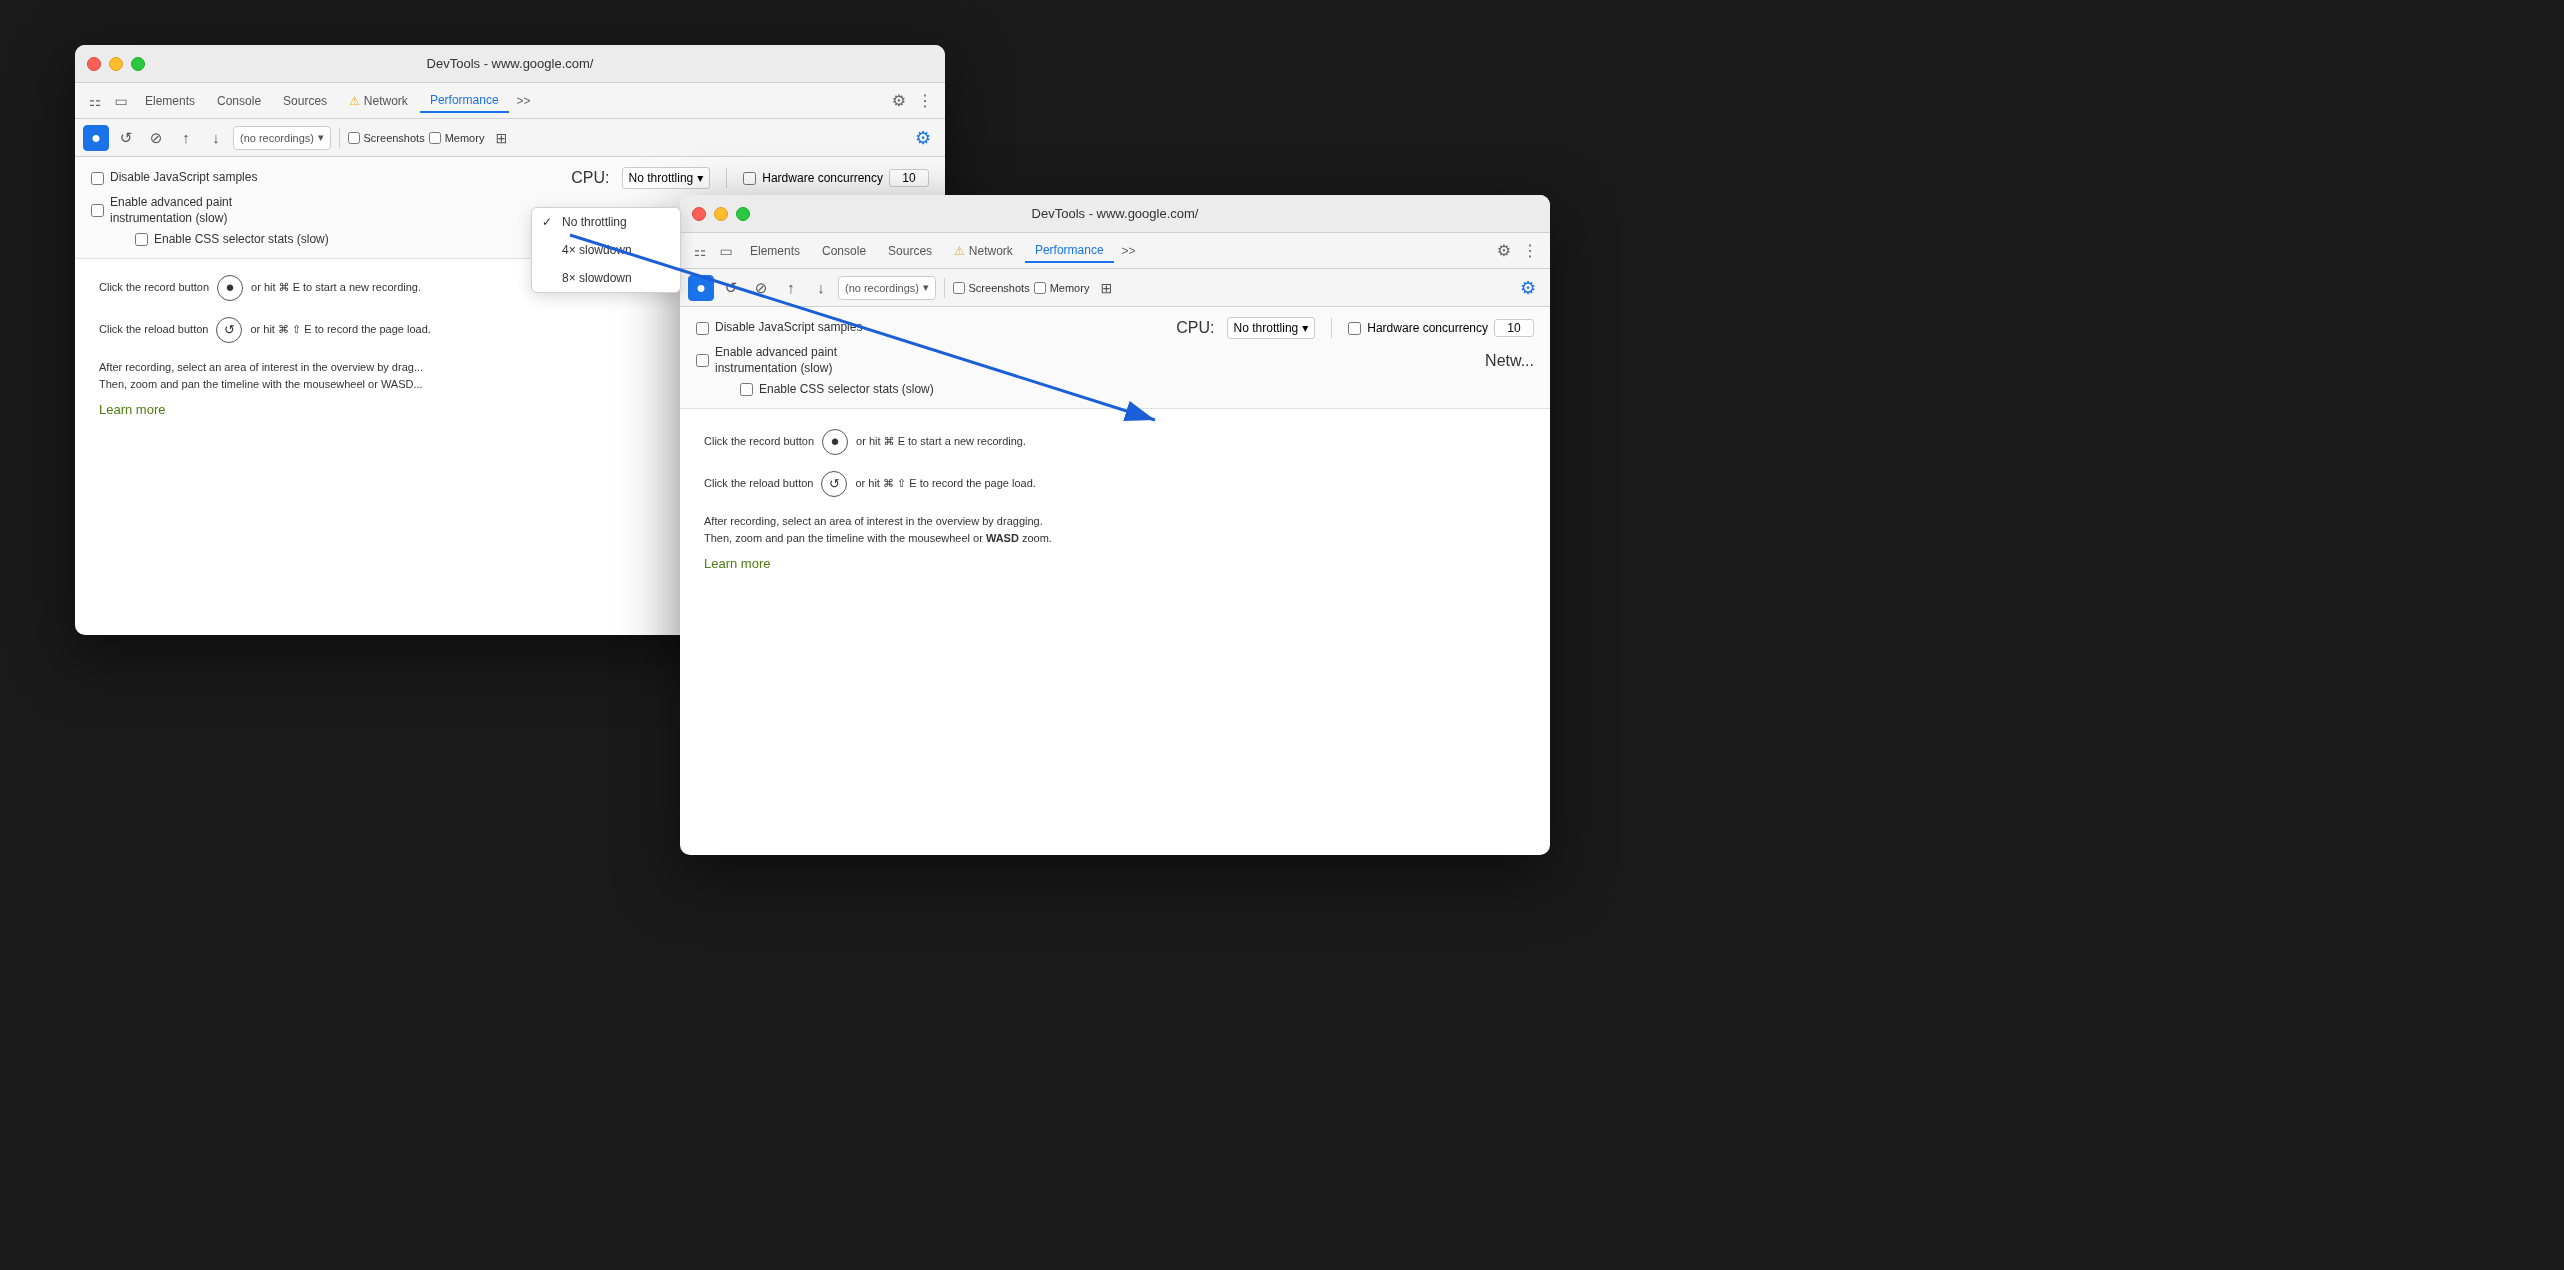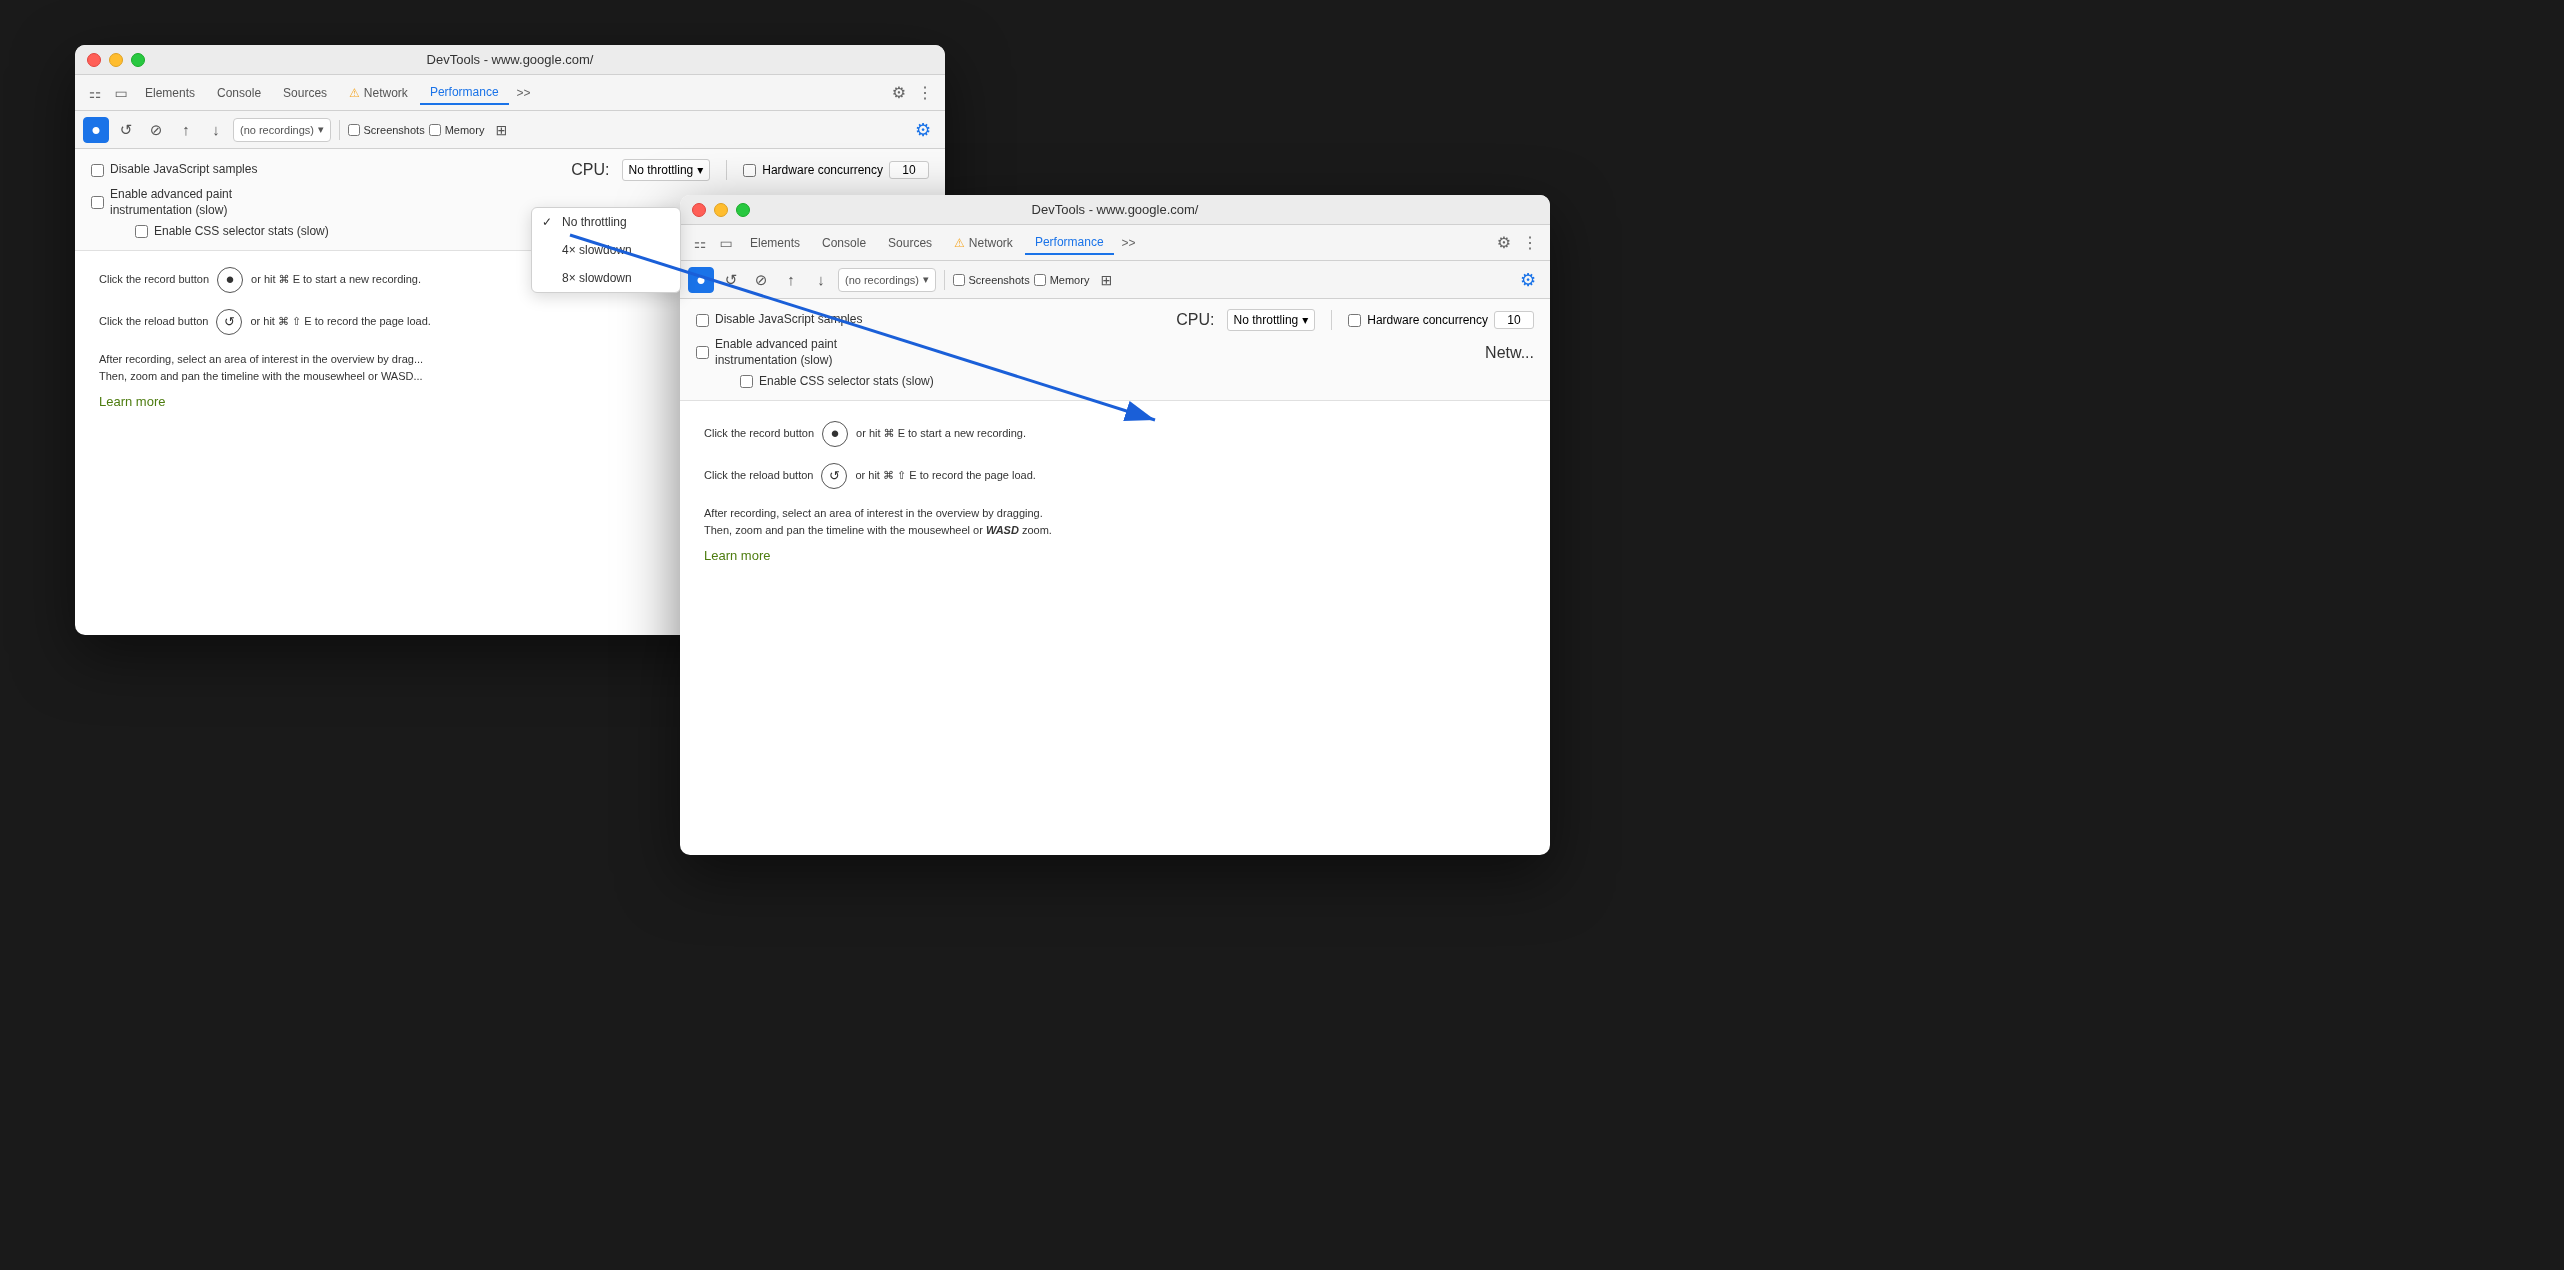--- a/index.html
+++ b/index.html
@@ -33,21 +33,21 @@
     .window-front {
       left: 680px;
       top: 195px;
       width: 870px;
       height: 660px;
     }
 
     
     .title-bar {
       background: #ececec;
-      height: 30px;
+      height: 38px;
       display: flex;
       align-items: center;
       padding: 0 12px;
       border-bottom: 1px solid #d0d0d0;
       position: relative;
     }
     .traffic-lights {
       display: flex;
       gap: 8px;
       align-items: center;
@@ -323,21 +323,21 @@
       font-size: 14px;
       color: #333;
     }
 
     .content-text {
       font-size: 11px;
       color: #333;
       line-height: 1.6;
     }
 
-    .content-text strong { font-weight: 700; font-style: italic; }
+    .content-text strong { font-weight: 700; }
 
     .learn-more {
       color: #4d7c0f;
       text-decoration: none;
       font-size: 13px;
       cursor: pointer;
       display: block;
       margin-top: 4px;
     }
 

